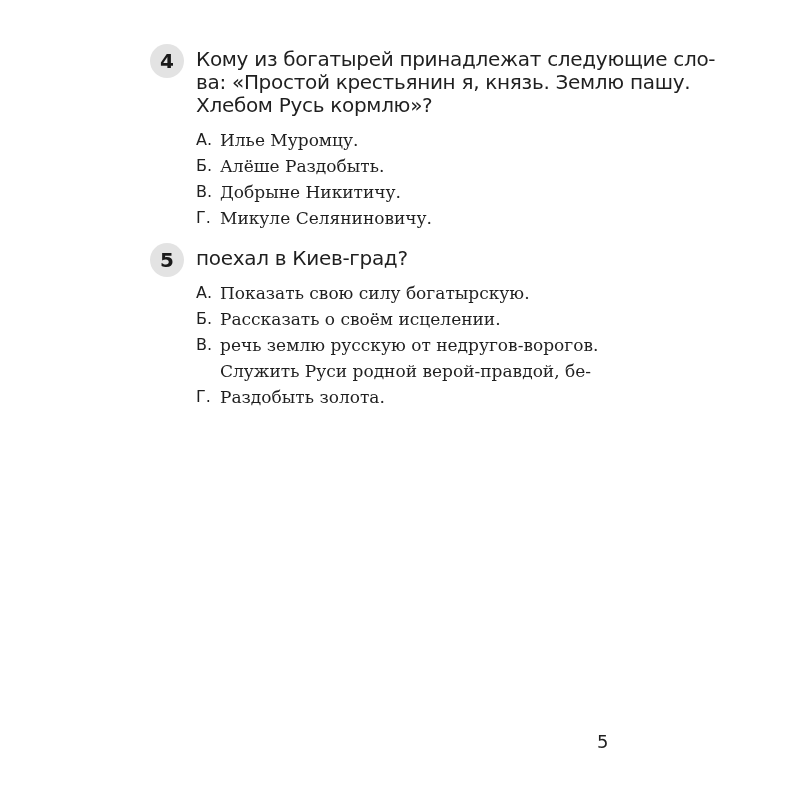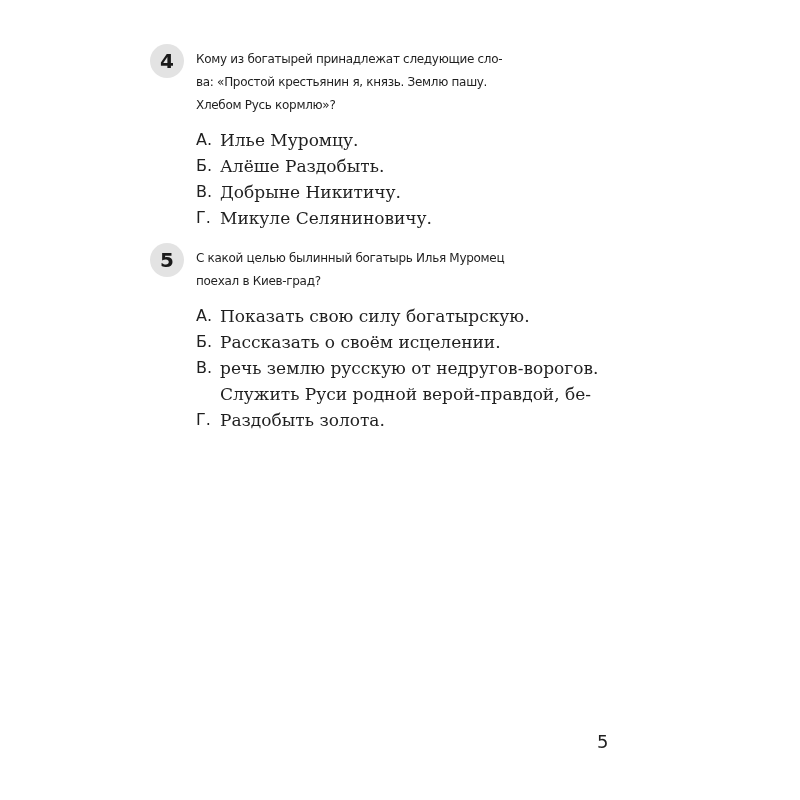--- a/index.html
+++ b/index.html
@@ -32,21 +32,21 @@
       font-family: "DejaVu Sans", sans-serif;
       font-weight: bold;
       font-size: 20px;
       line-height: 34px;
       text-align: center;
       color: #1a1a1a;
     }
     .q-text {
       margin-left: 46px;
       font-family: "DejaVu Sans", sans-serif;
-      font-size: 12px;
+      font-size: 20px;
       line-height: 23px;
       letter-spacing: -0.3px;
       padding-top: 4px;
     }
     .q-text .line {
       display: block;
       white-space: nowrap;
     }
     .options {
       margin-top: 10px;
@@ -112,21 +112,20 @@
       <span class="opt-text">
         <span class="line">Микуле Селяниновичу.</span>
       </span>
     </div>
   </div>
 </div>
 
 <div class="question q5">
   <div class="badge">5</div>
   <div class="q-text">
-    <span class="line">С какой целью былинный богатырь Илья Муромец</span>
     <span class="line">поехал в Киев-град?</span>
   </div>
   <div class="options">
     <div class="option">
       <span class="opt-letter">А.</span>
       <span class="opt-text">
         <span class="line">Показать свою силу богатырскую.</span>
       </span>
     </div>
     <div class="option">

